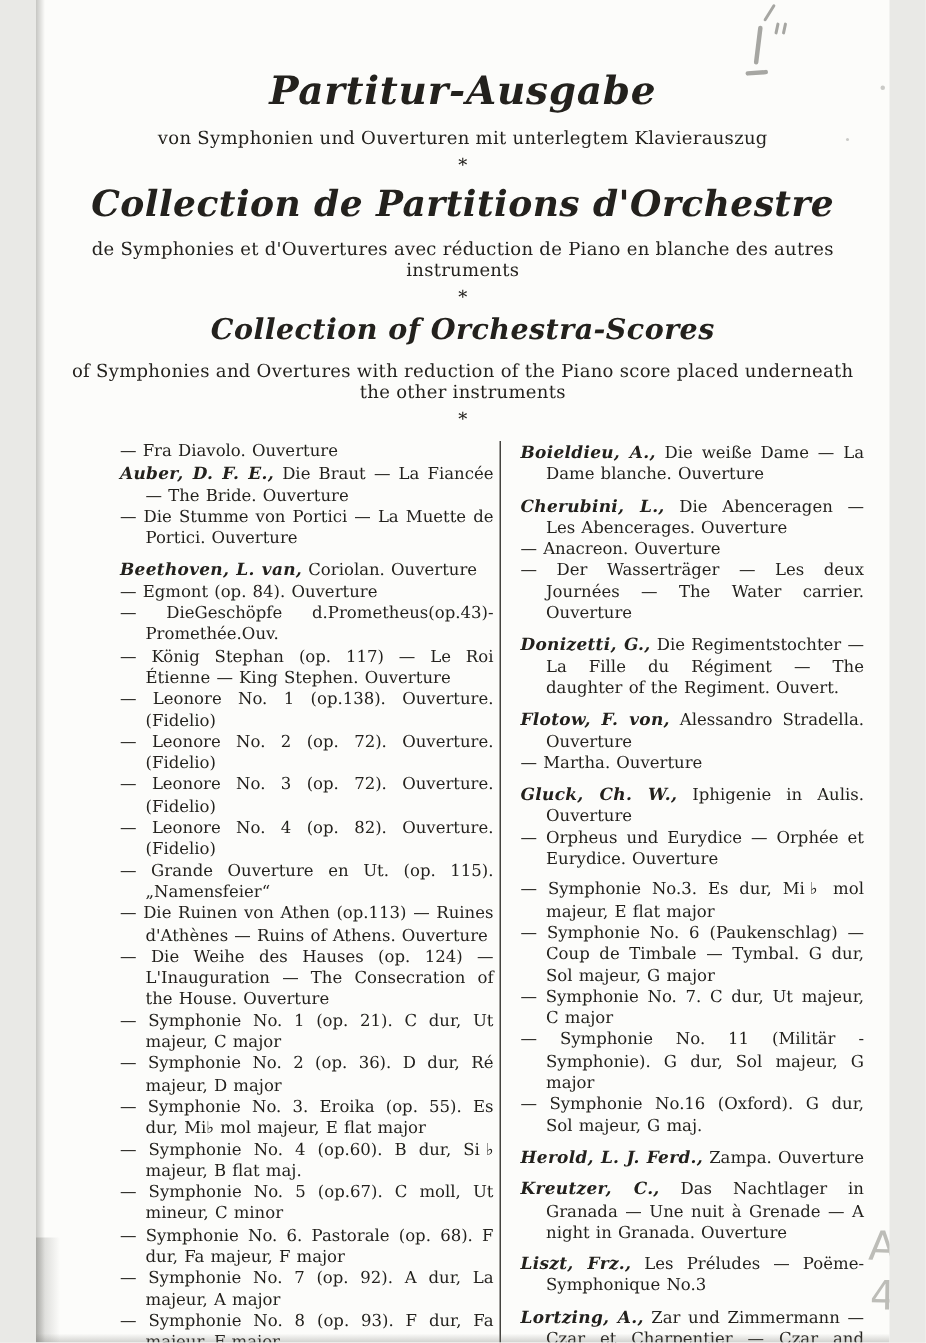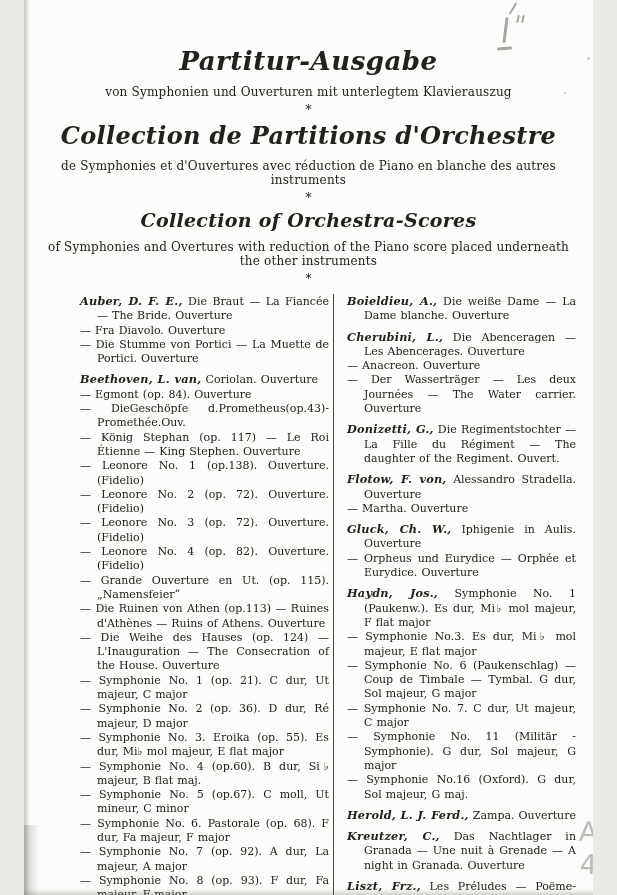--- a/index.html
+++ b/index.html
@@ -91,22 +91,22 @@
     <p class="subtitle">de Symphonies et d'Ouvertures avec réduction de Piano en blanche des autres instruments</p>
     <div class="star">*</div>
     <h2 class="title-en">Collection of Orchestra-Scores</h2>
     <p class="subtitle">of Symphonies and Overtures with reduction of the Piano score placed underneath the other instruments</p>
     <div class="star">*</div>
   </header>
 
   <main class="columns">
     <section class="col col-left" id="col-left">
         <div class="group">
+          <p class="entry"><span class="dash">—</span> <span>Fra Diavolo.  Ouverture</span></p>
           <p class="entry"><span class="composer">Auber, D. F. E.,</span> <span>Die Braut — La Fiancée — The Bride.  Ouverture</span></p>
-          <p class="entry"><span class="dash">—</span> <span>Fra Diavolo.  Ouverture</span></p>
           <p class="entry"><span class="dash">—</span> <span>Die Stumme von Portici — La Muette de Portici.  Ouverture</span></p>
         </div>
         <div class="group">
           <p class="entry"><span class="composer">Beethoven, L. van,</span> <span>Coriolan.  Ouverture</span></p>
           <p class="entry"><span class="dash">—</span> <span>Egmont (op. 84).  Ouverture</span></p>
           <p class="entry"><span class="dash">—</span> <span>DieGeschöpfe d.Prometheus(op.43)-Promethée.Ouv.</span></p>
           <p class="entry"><span class="dash">—</span> <span>König Stephan (op. 117) — Le Roi Étienne — King Stephen.  Ouverture</span></p>
           <p class="entry"><span class="dash">—</span> <span>Leonore No. 1 (op.138).  Ouverture.  (Fidelio)</span></p>
           <p class="entry"><span class="dash">—</span> <span>Leonore No. 2 (op. 72).  Ouverture.  (Fidelio)</span></p>
           <p class="entry"><span class="dash">—</span> <span>Leonore No. 3 (op. 72).  Ouverture.  (Fidelio)</span></p>
@@ -140,21 +140,20 @@
         </div>
         <div class="group">
           <p class="entry"><span class="composer">Flotow, F. von,</span> <span>Alessandro Stradella.  Ouverture</span></p>
           <p class="entry"><span class="dash">—</span> <span>Martha.  Ouverture</span></p>
         </div>
         <div class="group">
           <p class="entry"><span class="composer">Gluck, Ch. W.,</span> <span>Iphigenie in Aulis.  Ouverture</span></p>
           <p class="entry"><span class="dash">—</span> <span>Orpheus und Eurydice — Orphée et Eurydice. Ouverture</span></p>
         </div>
         <div class="group">
-          <p class="entry"><span class="composer">Haydn, Jos.,</span> <span>Symphonie No. 1 (Paukenw.).  Es dur, Mi♭ mol majeur,  F flat major</span></p>
           <p class="entry"><span class="dash">—</span> <span>Symphonie No.3. Es dur, Mi♭ mol majeur, E flat major</span></p>
           <p class="entry"><span class="dash">—</span> <span>Symphonie No. 6 (Paukenschlag) — Coup de Timbale — Tymbal.  G dur, Sol majeur,  G major</span></p>
           <p class="entry"><span class="dash">—</span> <span>Symphonie No. 7.  C dur, Ut majeur,  C major</span></p>
           <p class="entry"><span class="dash">—</span> <span>Symphonie No. 11 (Militär - Symphonie).   G dur, Sol majeur,  G major</span></p>
           <p class="entry"><span class="dash">—</span> <span>Symphonie No.16 (Oxford).  G dur, Sol majeur, G maj.</span></p>
         </div>
         <div class="group">
           <p class="entry"><span class="composer">Herold, L. J. Ferd.,</span> <span>Zampa.  Ouverture</span></p>
         </div>
         <div class="group">

